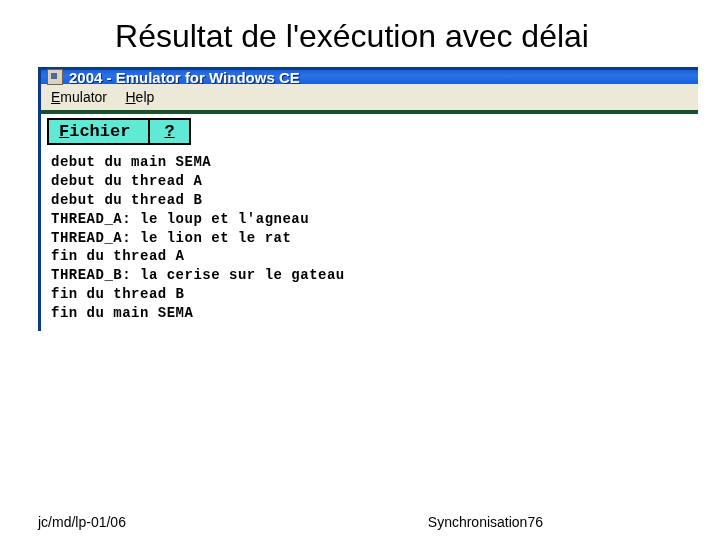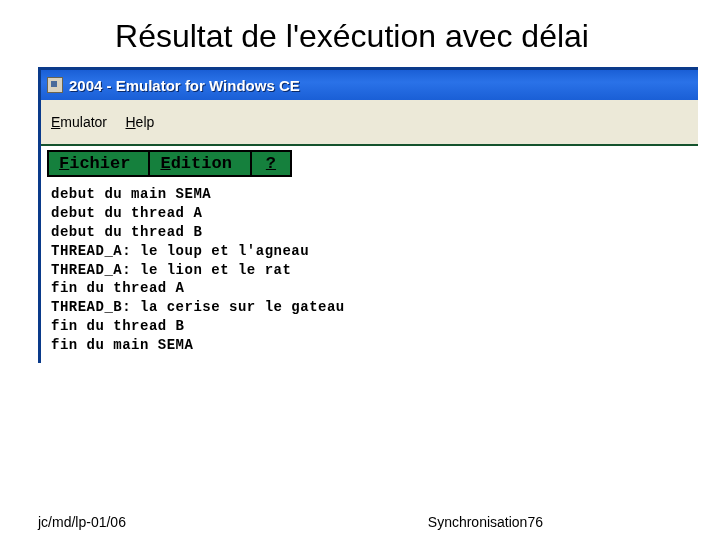--- a/index.html
+++ b/index.html
@@ -20,21 +20,21 @@
     font-weight: 400;
   }
   .window {
     margin: 0 0 0 38px;
     width: 660px;
     border-top: 3px solid #0a3a8a;
     border-left: 3px solid #0a3a8a;
     background: #fff;
   }
   .titlebar {
-    height: 30px;
+    height: 14px;
     background: linear-gradient(to bottom, #1a5fd6 0%, #2a72e8 40%, #1a5fd6 100%);
     display: flex;
     align-items: center;
     padding: 0 6px;
     gap: 6px;
   }
   .titlebar .sys-icon {
     width: 16px;
     height: 16px;
     background: #d9d2c0;
@@ -50,33 +50,33 @@
   }
   .titlebar .title-text {
     color: #fff;
     font-family: "Tahoma", Arial, sans-serif;
     font-size: 15px;
     font-weight: bold;
     text-shadow: 1px 1px 0 #0a2a6a;
   }
   .menubar-outer {
     background: #ece9d8;
-    border-bottom: 2px solid #14532d;
-    padding: 12px 6px;
+    border-bottom: 4px solid #14532d;
+    padding: 3px 6px;
   }
   .menubar-outer .menu-item {
     display: inline-block;
     font-family: "Tahoma", Arial, sans-serif;
     font-size: 14px;
     color: #000;
     padding: 2px 10px 2px 4px;
     cursor: default;
   }
   .menubar-inner {
-    background: #15803d;
+    background: #5eead4;
     border: 2px solid #000;
     display: inline-flex;
     margin: 4px 0 0 6px;
   }
   .menubar-inner .menu-item {
     font-family: "Courier New", monospace;
     font-size: 17px;
     font-weight: bold;
     color: #000;
     padding: 2px 18px 2px 10px;
@@ -121,21 +121,20 @@
     <div class="title-text">2004 - Emulator for Windows CE</div>
   </div>
 
   <div class="menubar-outer">
     <span class="menu-item"><span class="underline">E</span><span>mulator</span></span>
     <span class="menu-item"><span class="underline">H</span><span>elp</span></span>
   </div>
 
   <div class="menubar-inner">
     <span class="menu-item"><span class="underline">F</span><span>ichier</span></span>
-    <span class="menu-item"><span class="underline">E</span><span>dition</span></span>
     <span class="menu-item"><span class="underline">?</span></span>
   </div>
 
   <div class="console" id="console-output">debut du main SEMA
 debut du thread A
 debut du thread B
 THREAD_A: le loup et l'agneau
 THREAD_A: le lion et le rat
 fin du thread A
 THREAD_B: la cerise sur le gateau

